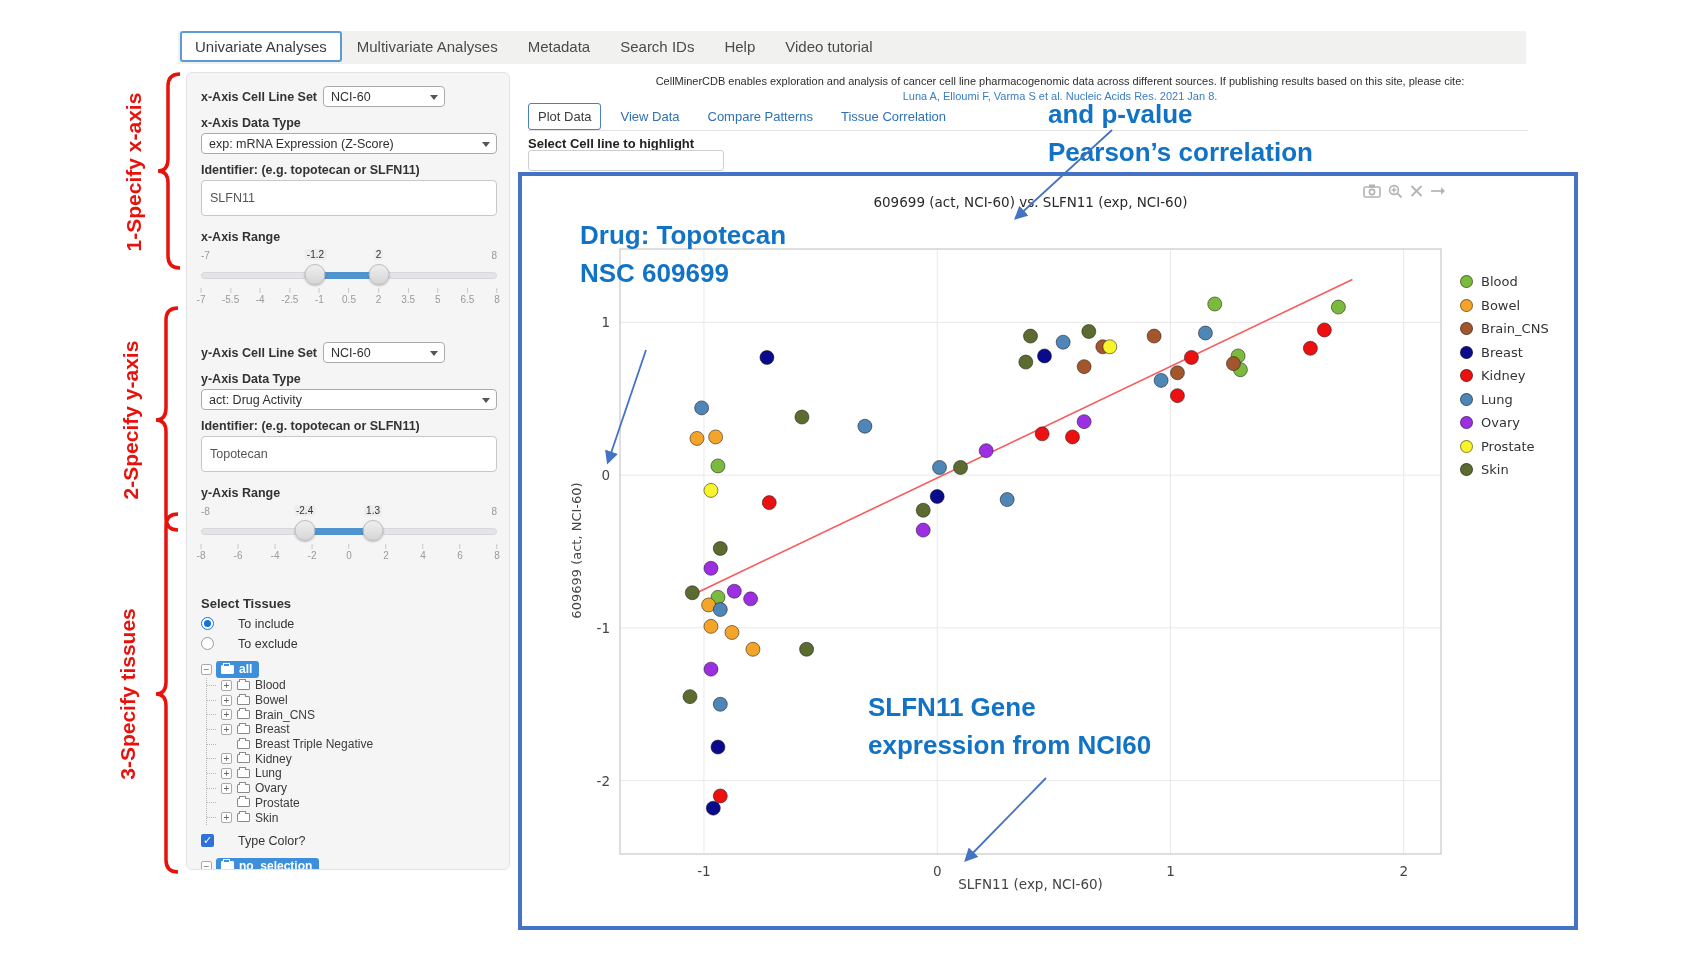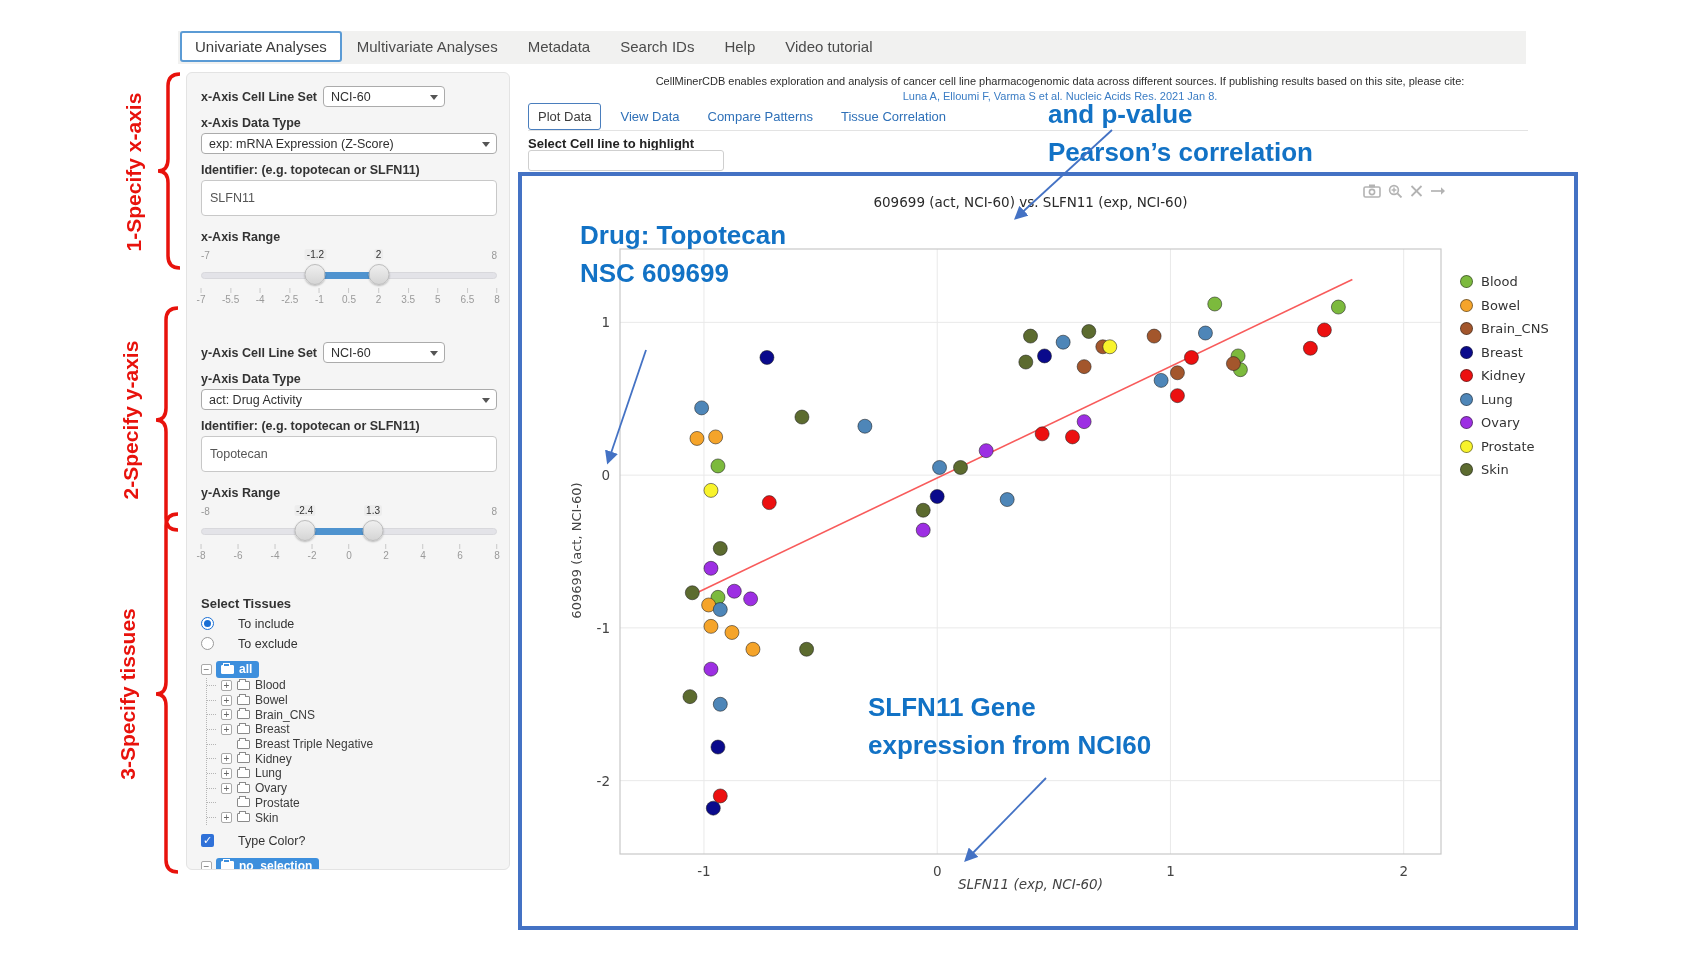--- a/index.html
+++ b/index.html
@@ -103,21 +103,21 @@
   
   #plot-panel {
     position:absolute; left:518px; top:172px; width:1060px; height:758px;
     background:#fff; border:4px solid #4472c4;
   }
   #modebar { position:absolute; right:128px; top:8px; display:flex; gap:7px; opacity:.75; }
   #modebar svg { display:block; cursor:pointer; }
   #plot-title-1 { position:absolute; left:98px; top:18px; width:821px; text-align:center; font-family:"DejaVu Sans",sans-serif; font-size:13.5px; color:#2a2a2a; }
   #plot-title-2 { position:absolute; left:98px; top:37px; width:821px; text-align:center; font-family:"DejaVu Sans",sans-serif; font-size:13.5px; color:#2a2a2a; }
   #ylabel { position:absolute; left:-36px; top:367px; width:180px; text-align:center; transform:rotate(-90deg); font-family:"DejaVu Sans",sans-serif; font-size:13px; color:#444; }
-  #xlabel { position:absolute; left:98px; top:700px; width:821px; text-align:center; font-family:"DejaVu Sans",sans-serif; font-size:13.5px; color:#444;font-style:italic; }
+  #xlabel { position:absolute; left:98px; top:700px; width:821px; text-align:center; font-family:"DejaVu Sans",sans-serif; font-size:13.5px; color:#444; }
   #chart-svg { position:absolute; left:0; top:0; }
   #legend { position:absolute; left:938px; top:98px; font-family:"DejaVu Sans",sans-serif; font-size:13px; color:#333; }
   .legend-item { display:flex; align-items:center; gap:8px; margin-bottom:8.5px; cursor:pointer; }
   .legend-dot { width:13px; height:13px; border-radius:50%; border:1px solid rgba(40,40,40,.55); flex:0 0 auto; }
 
   
   .blue-note { position:absolute; font-weight:bold; color:#1272c5; font-size:26px; line-height:38px; white-space:nowrap; }
   .red-note  { position:absolute; font-weight:bold; color:#e8120c; font-size:21px; white-space:nowrap;
                transform:translate(-50%,-50%) rotate(-90deg); }
   #overlay-svg { position:absolute; left:0; top:0; pointer-events:none; }

